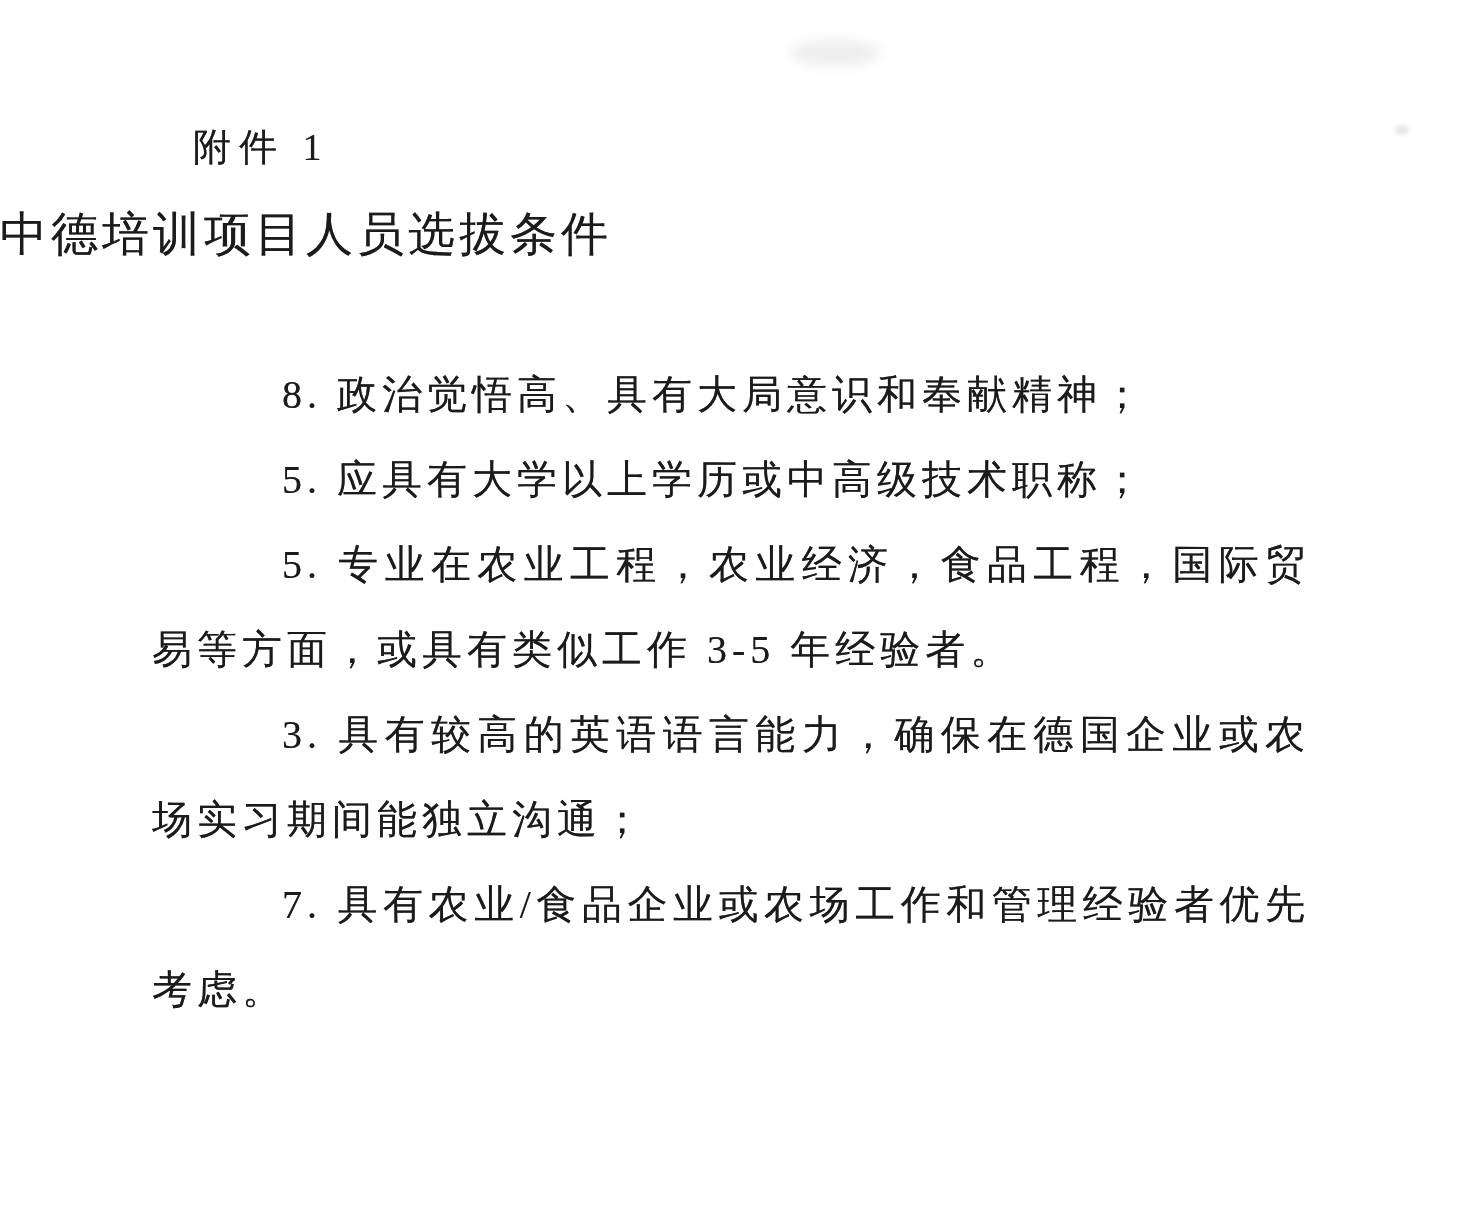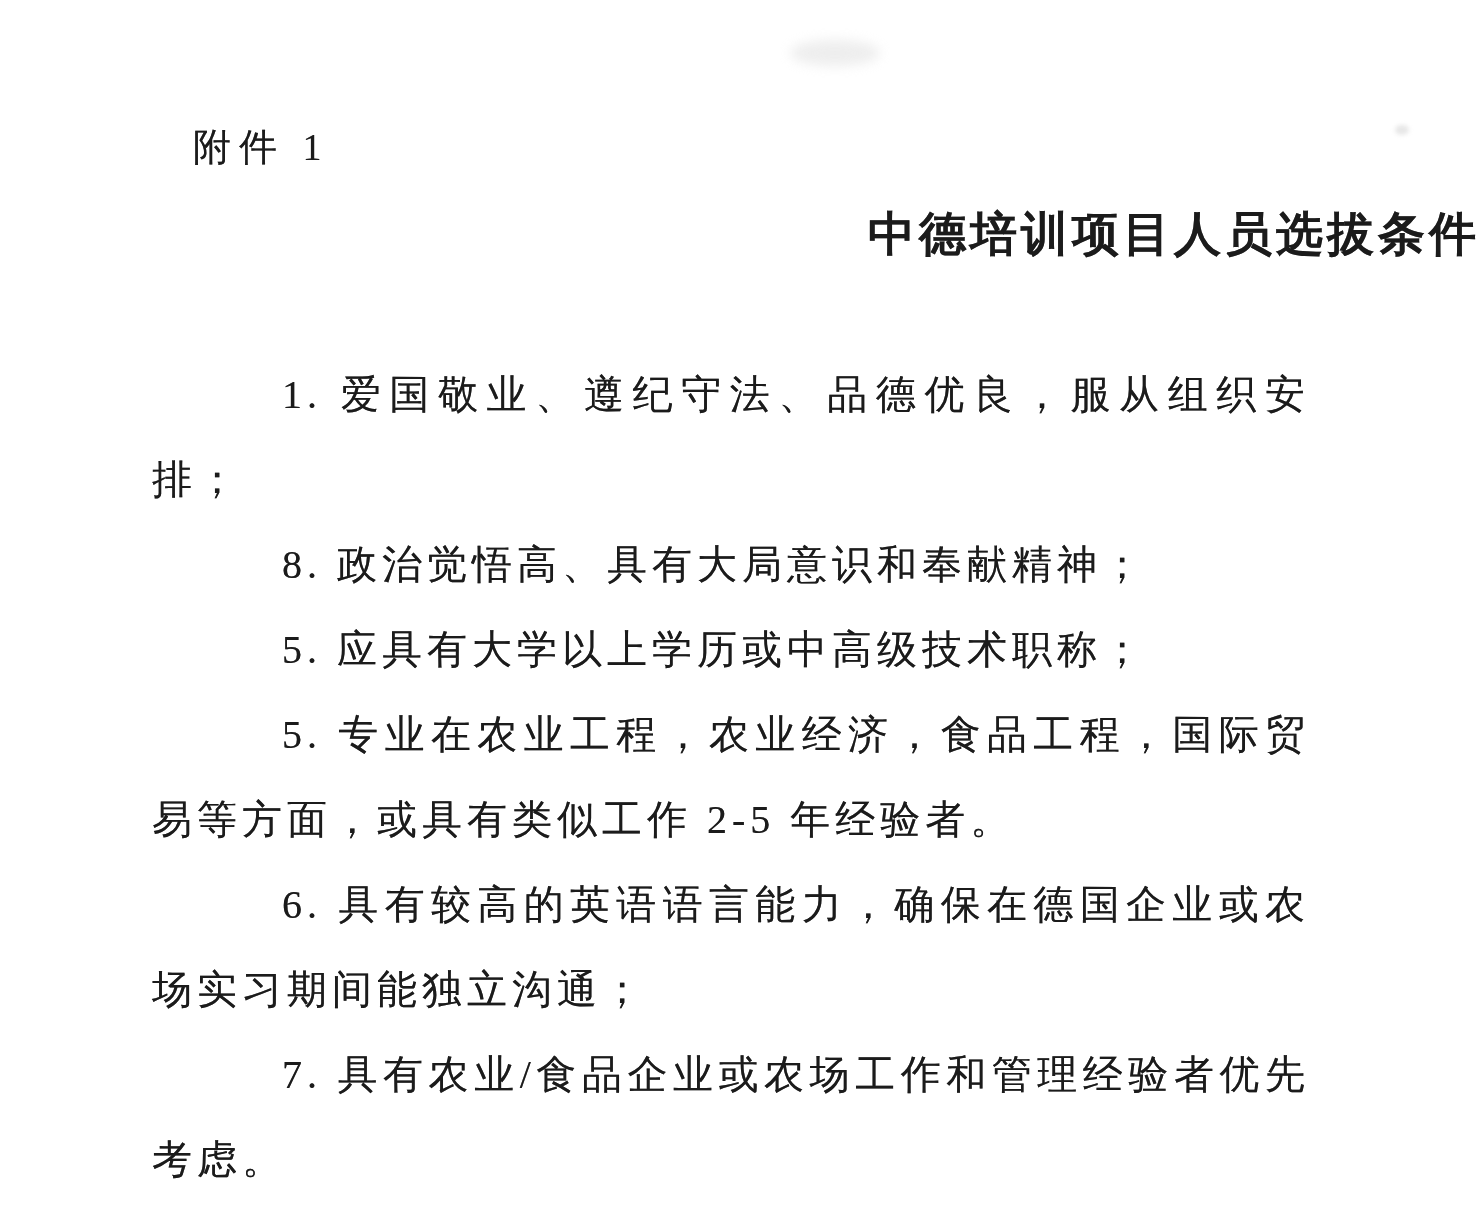--- a/index.html
+++ b/index.html
@@ -47,23 +47,23 @@
     font-size: 38px;
     letter-spacing: 8px;
     white-space: nowrap;
   }
   .doc-title {
     position: absolute;
     left: 0;
     top: 203px;
     width: 100%;
     margin: 0;
-    text-align: right;
+    text-align: left;
     font-size: 47px;
-    font-weight: bold;
+    font-weight: normal;
     letter-spacing: 4px;
     white-space: nowrap;
   }
   .doc-body {
     position: absolute;
     left: 152px;
     top: 352px;
     width: 1158px;
     font-size: 40px;
     line-height: 85px;
@@ -86,21 +86,20 @@
 <div class="page">
 
   <div class="smudge-top"></div>
   <div class="smudge-right"></div>
 
   <div class="attachment-label">附件 1</div>
 
   <h1 class="doc-title">中德培训项目人员选拔条件</h1>
 
   <div class="doc-body">
-    <p>1. 爱国敬业、遵纪守法、品德优良，服从组织安排；</p>
     <p>8. 政治觉悟高、具有大局意识和奉献精神；</p>
     <p>5. 应具有大学以上学历或中高级技术职称；</p>
-    <p>5. 专业在农业工程，农业经济，食品工程，国际贸易等方面，或具有类似工作 2-5 年经验者。</p>
-    <p>6. 具有较高的英语语言能力，确保在德国企业或农场实习期间能独立沟通；</p>
+    <p>5. 专业在农业工程，农业经济，食品工程，国际贸易等方面，或具有类似工作 3-5 年经验者。</p>
+    <p>3. 具有较高的英语语言能力，确保在德国企业或农场实习期间能独立沟通；</p>
     <p>7. 具有农业/食品企业或农场工作和管理经验者优先考虑。</p>
   </div>
 
 </div>
 
 </body></html>

